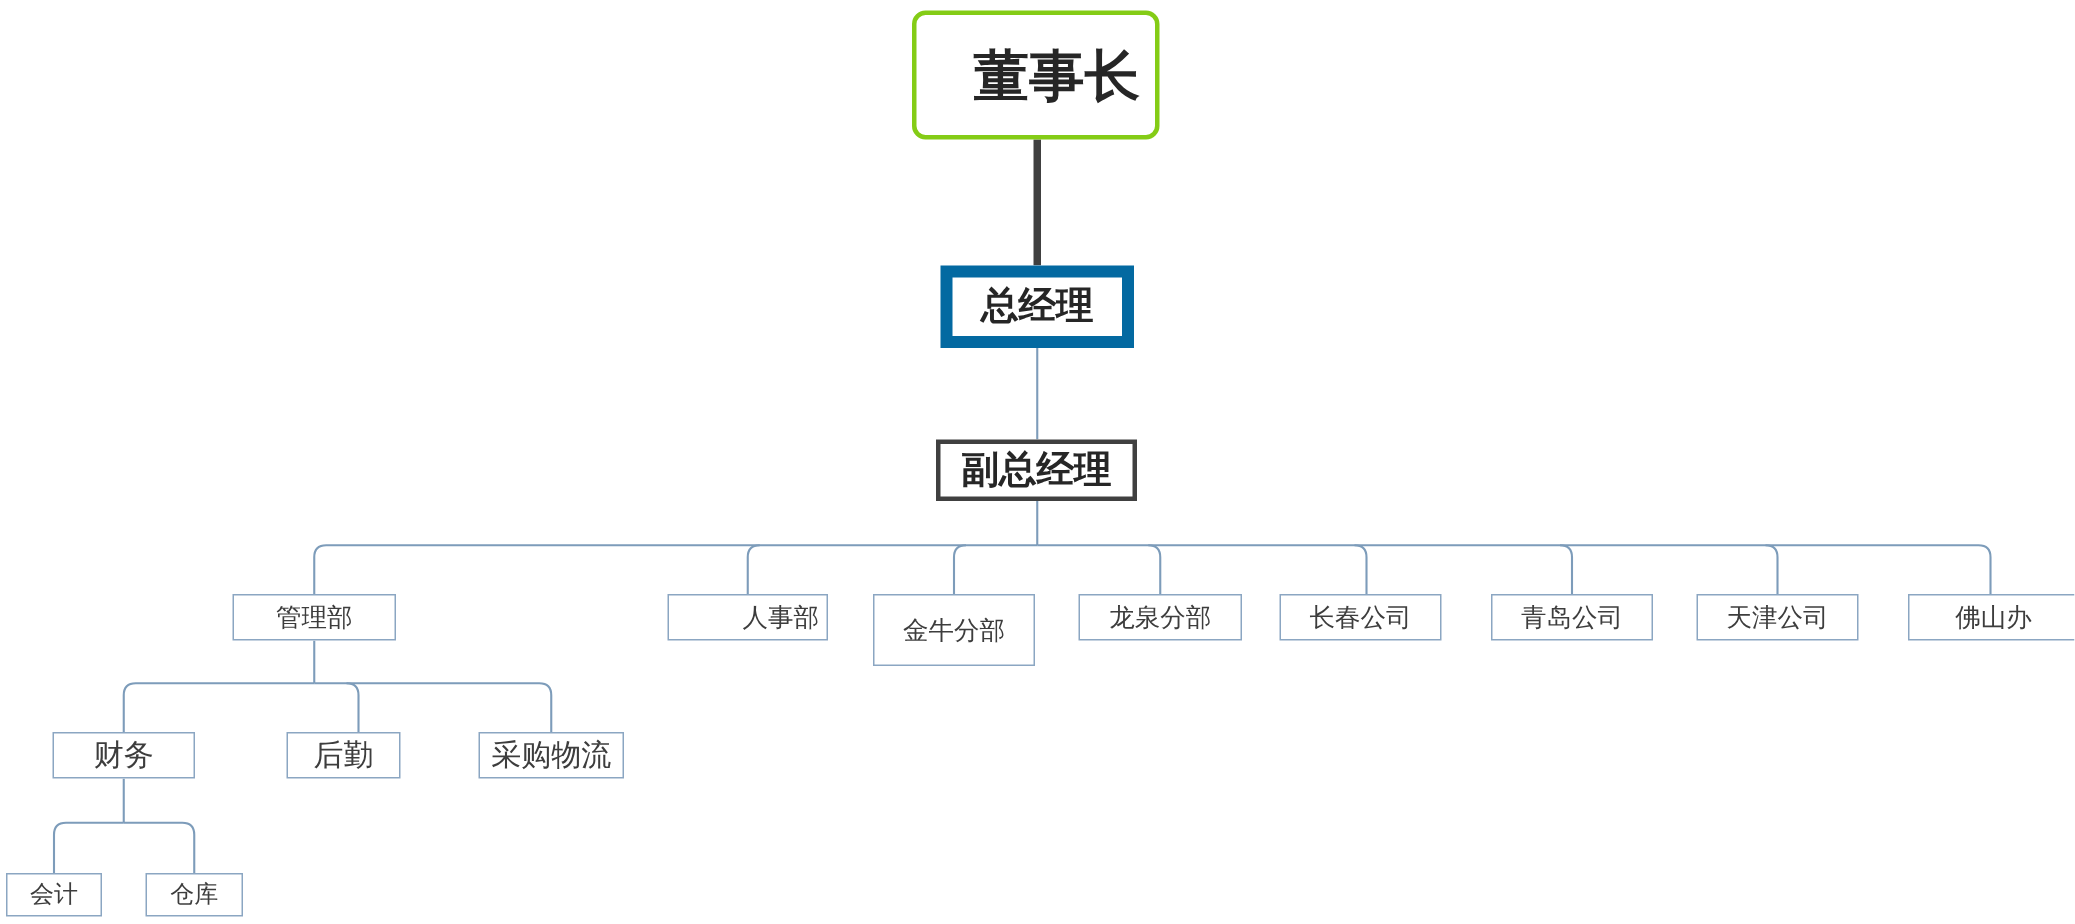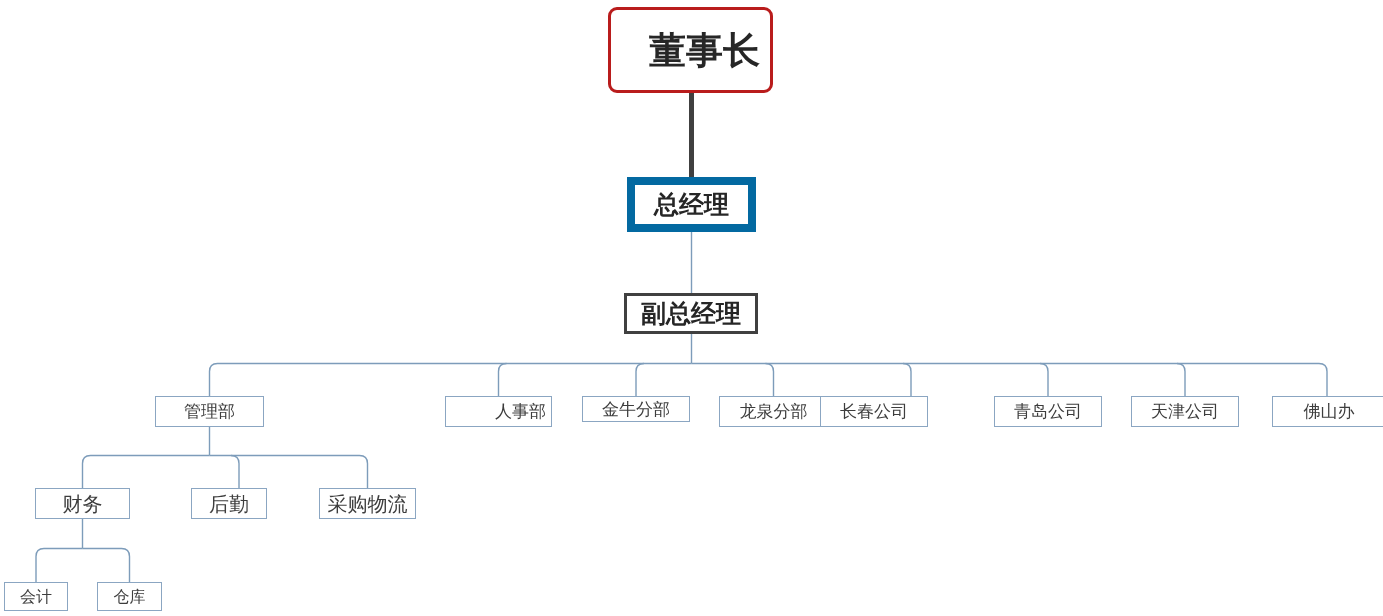--- a/index.html
+++ b/index.html
@@ -13,21 +13,21 @@
   .connectors{position:absolute;left:0;top:0;width:1383px;height:616px;}
   .node{
     position:absolute;
     display:flex;align-items:center;justify-content:center;
     background:#ffffff;
     box-sizing:border-box;
     color:#262626;
     white-space:nowrap;
     line-height:1;
   }
-  .lv1{border:3px solid #b91c1c;border-radius:9px;font-size:37px;font-weight:bold;padding-left:28px;}
+  .lv1{border:3px solid #84cc16;border-radius:9px;font-size:37px;font-weight:bold;padding-left:28px;}
   .lv2{border:8px solid #0369a1;font-size:25px;font-weight:bold;}
   .lv3{border:3px solid #404040;font-size:25px;font-weight:bold;}
   .lv4{border:1px solid #8ba6c2;font-size:17px;color:#3d3d3d;}
   .lv5{border:1px solid #8ba6c2;font-size:20px;color:#3d3d3d;}
   .lv6{border:1px solid #8ba6c2;font-size:16px;color:#3d3d3d;}
 </style>
 </head>
 <body>
 
 <div class="stage">
@@ -65,23 +65,23 @@
   </svg>
 
   <div class="node lv1" style="left:608px;top:7px;width:165px;height:86px;">董事长</div>
 
   <div class="node lv2" style="left:627px;top:177px;width:129px;height:55px;">总经理</div>
 
   <div class="node lv3" style="left:624px;top:293px;width:134px;height:41px;text-align:center;">副总经理</div>
 
   <div class="node lv4" style="left:155px;top:396px;width:109px;height:31px;">管理部</div>
   <div class="node lv4" style="left:445px;top:396px;width:107px;height:31px;padding-left:44px;">人事部</div>
-  <div class="node lv4" style="left:582px;top:396px;width:108px;height:26px;">金牛分部</div>
+  <div class="node lv4" style="left:582px;top:396px;width:108px;height:48px;">金牛分部</div>
   <div class="node lv4" style="left:719px;top:396px;width:109px;height:31px;">龙泉分部</div>
-  <div class="node lv4" style="left:820px;top:396px;width:108px;height:31px;">长春公司</div>
+  <div class="node lv4" style="left:853px;top:396px;width:108px;height:31px;">长春公司</div>
   <div class="node lv4" style="left:994px;top:396px;width:108px;height:31px;">青岛公司</div>
   <div class="node lv4" style="left:1131px;top:396px;width:108px;height:31px;">天津公司</div>
   <div class="node lv4" style="left:1272px;top:396px;width:114px;height:31px;">佛山办</div>
 
   <div class="node lv5" style="left:35px;top:488px;width:95px;height:31px;">财务</div>
   <div class="node lv5" style="left:191px;top:488px;width:76px;height:31px;">后勤</div>
   <div class="node lv5" style="left:319px;top:488px;width:97px;height:31px;">采购物流</div>
 
   <div class="node lv6" style="left:4px;top:582px;width:64px;height:29px;">会计</div>
   <div class="node lv6" style="left:97px;top:582px;width:65px;height:29px;">仓库</div>

